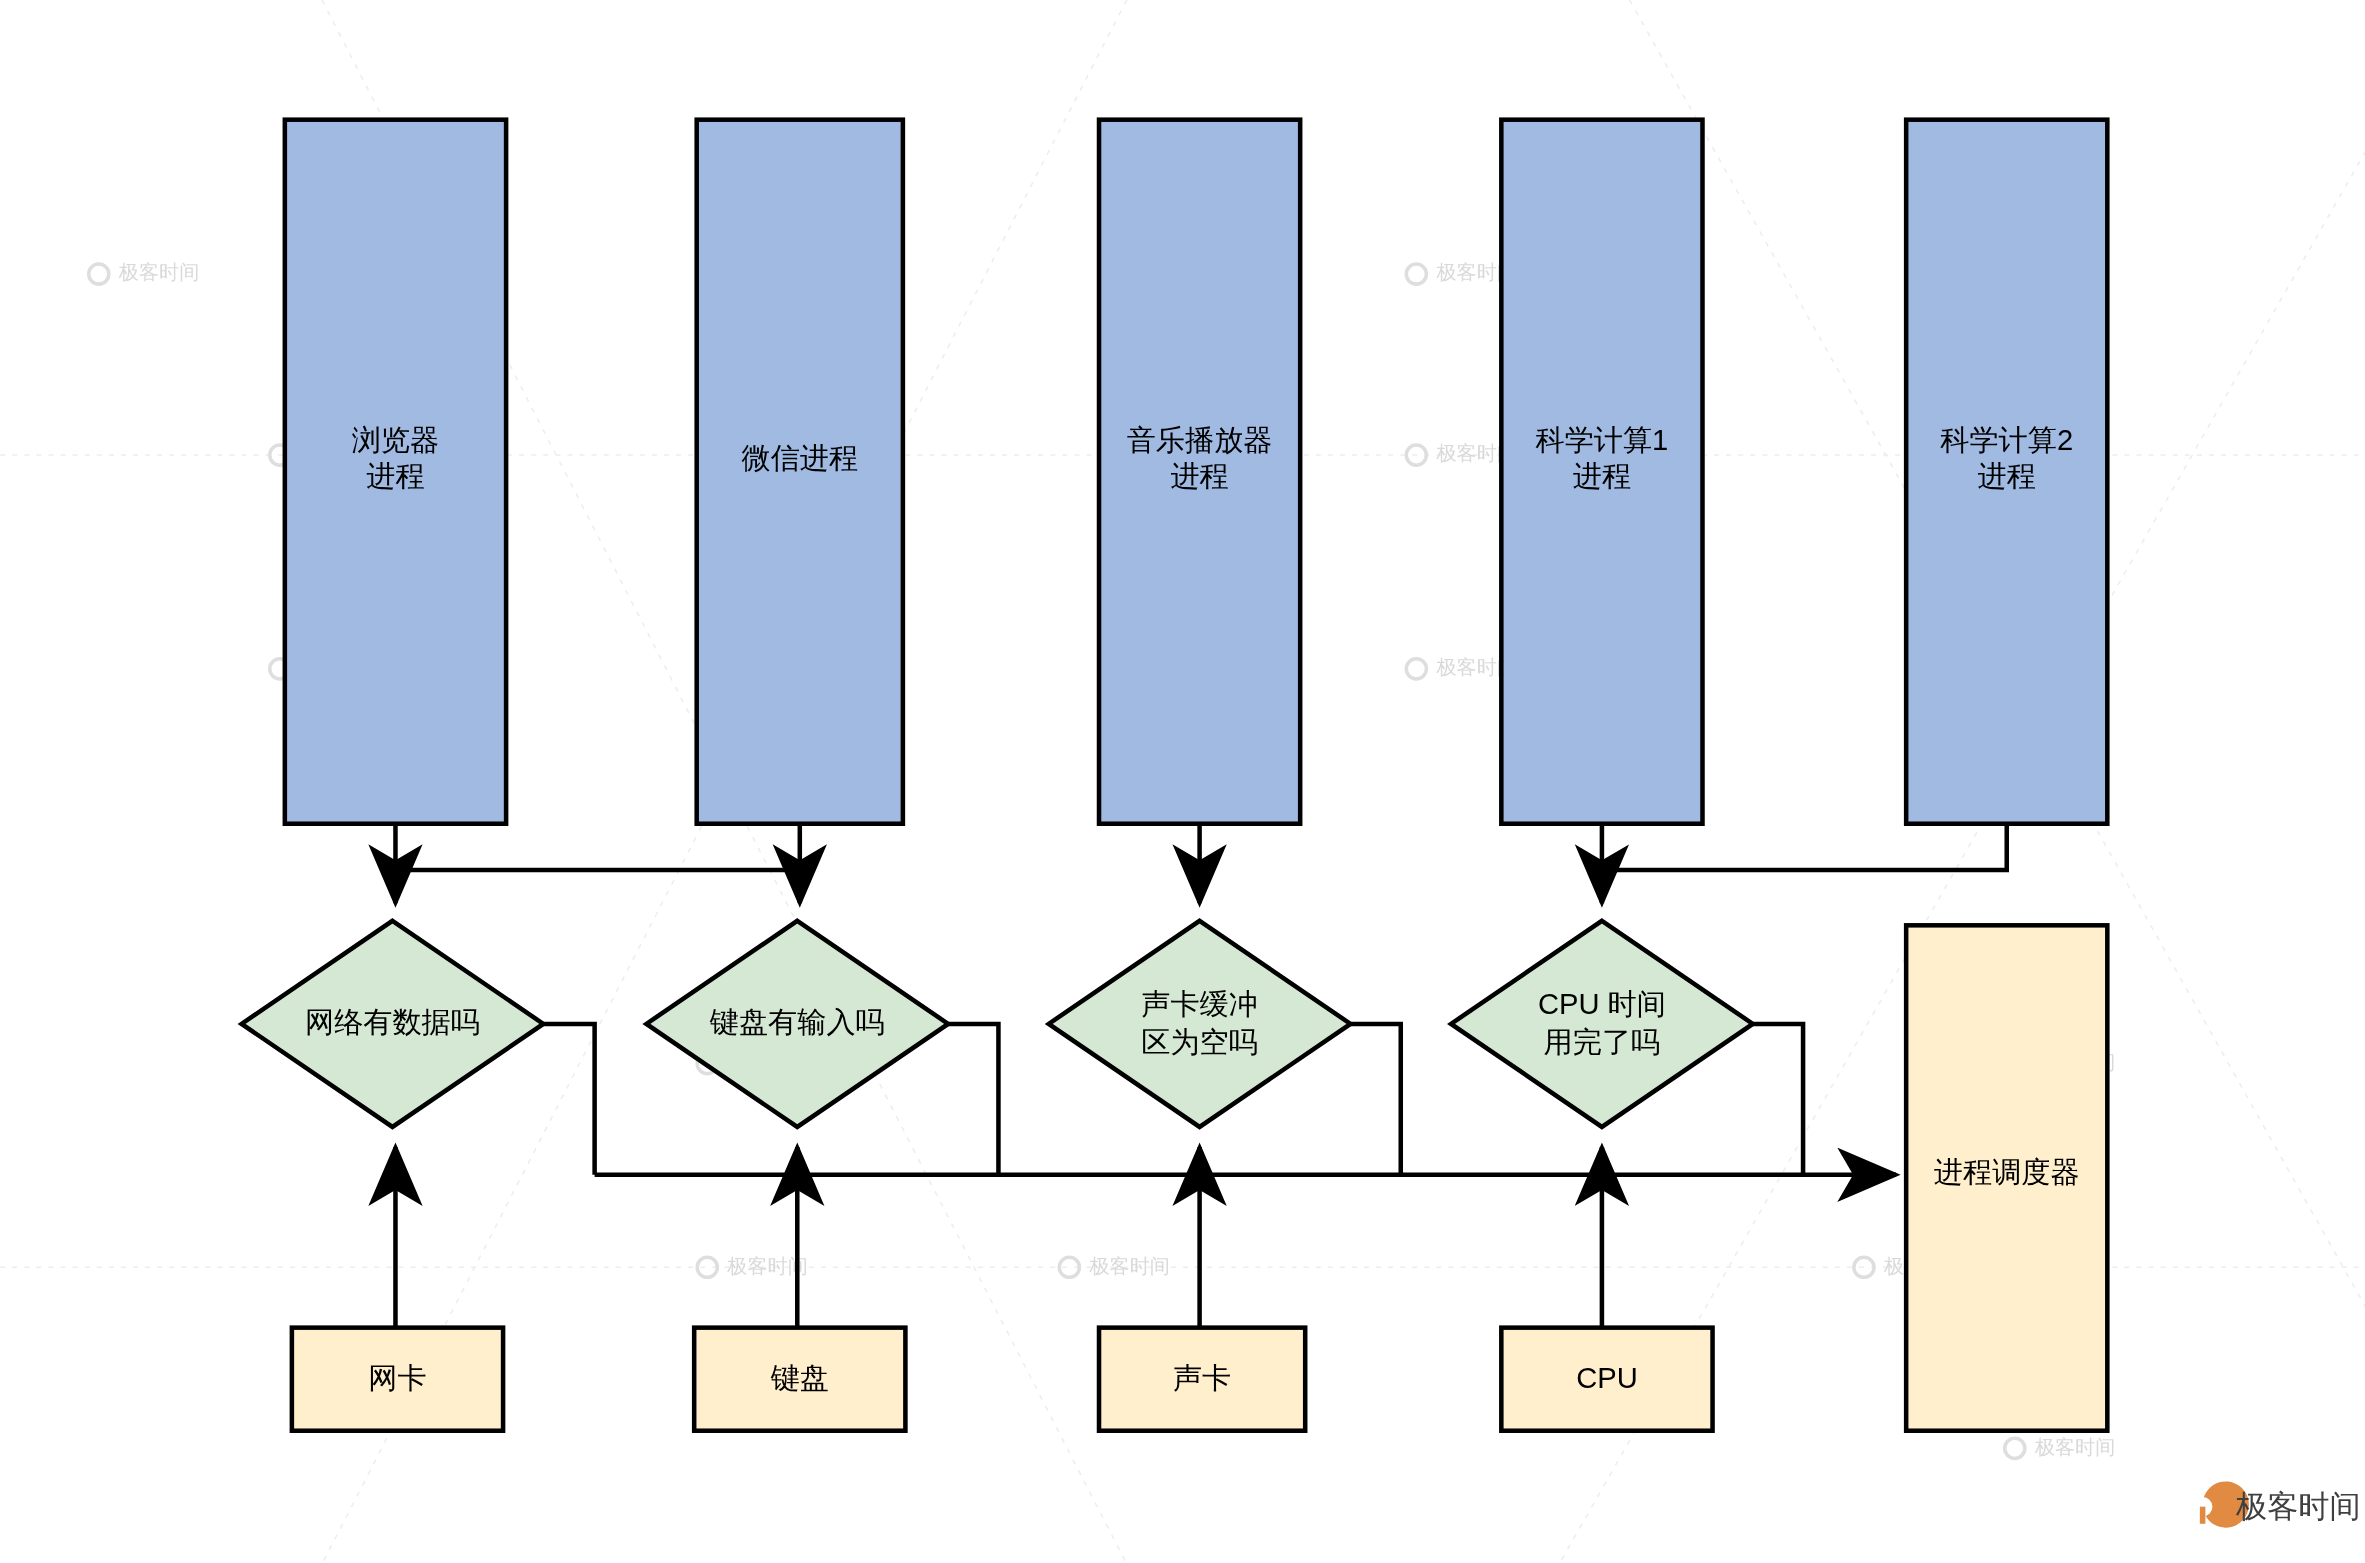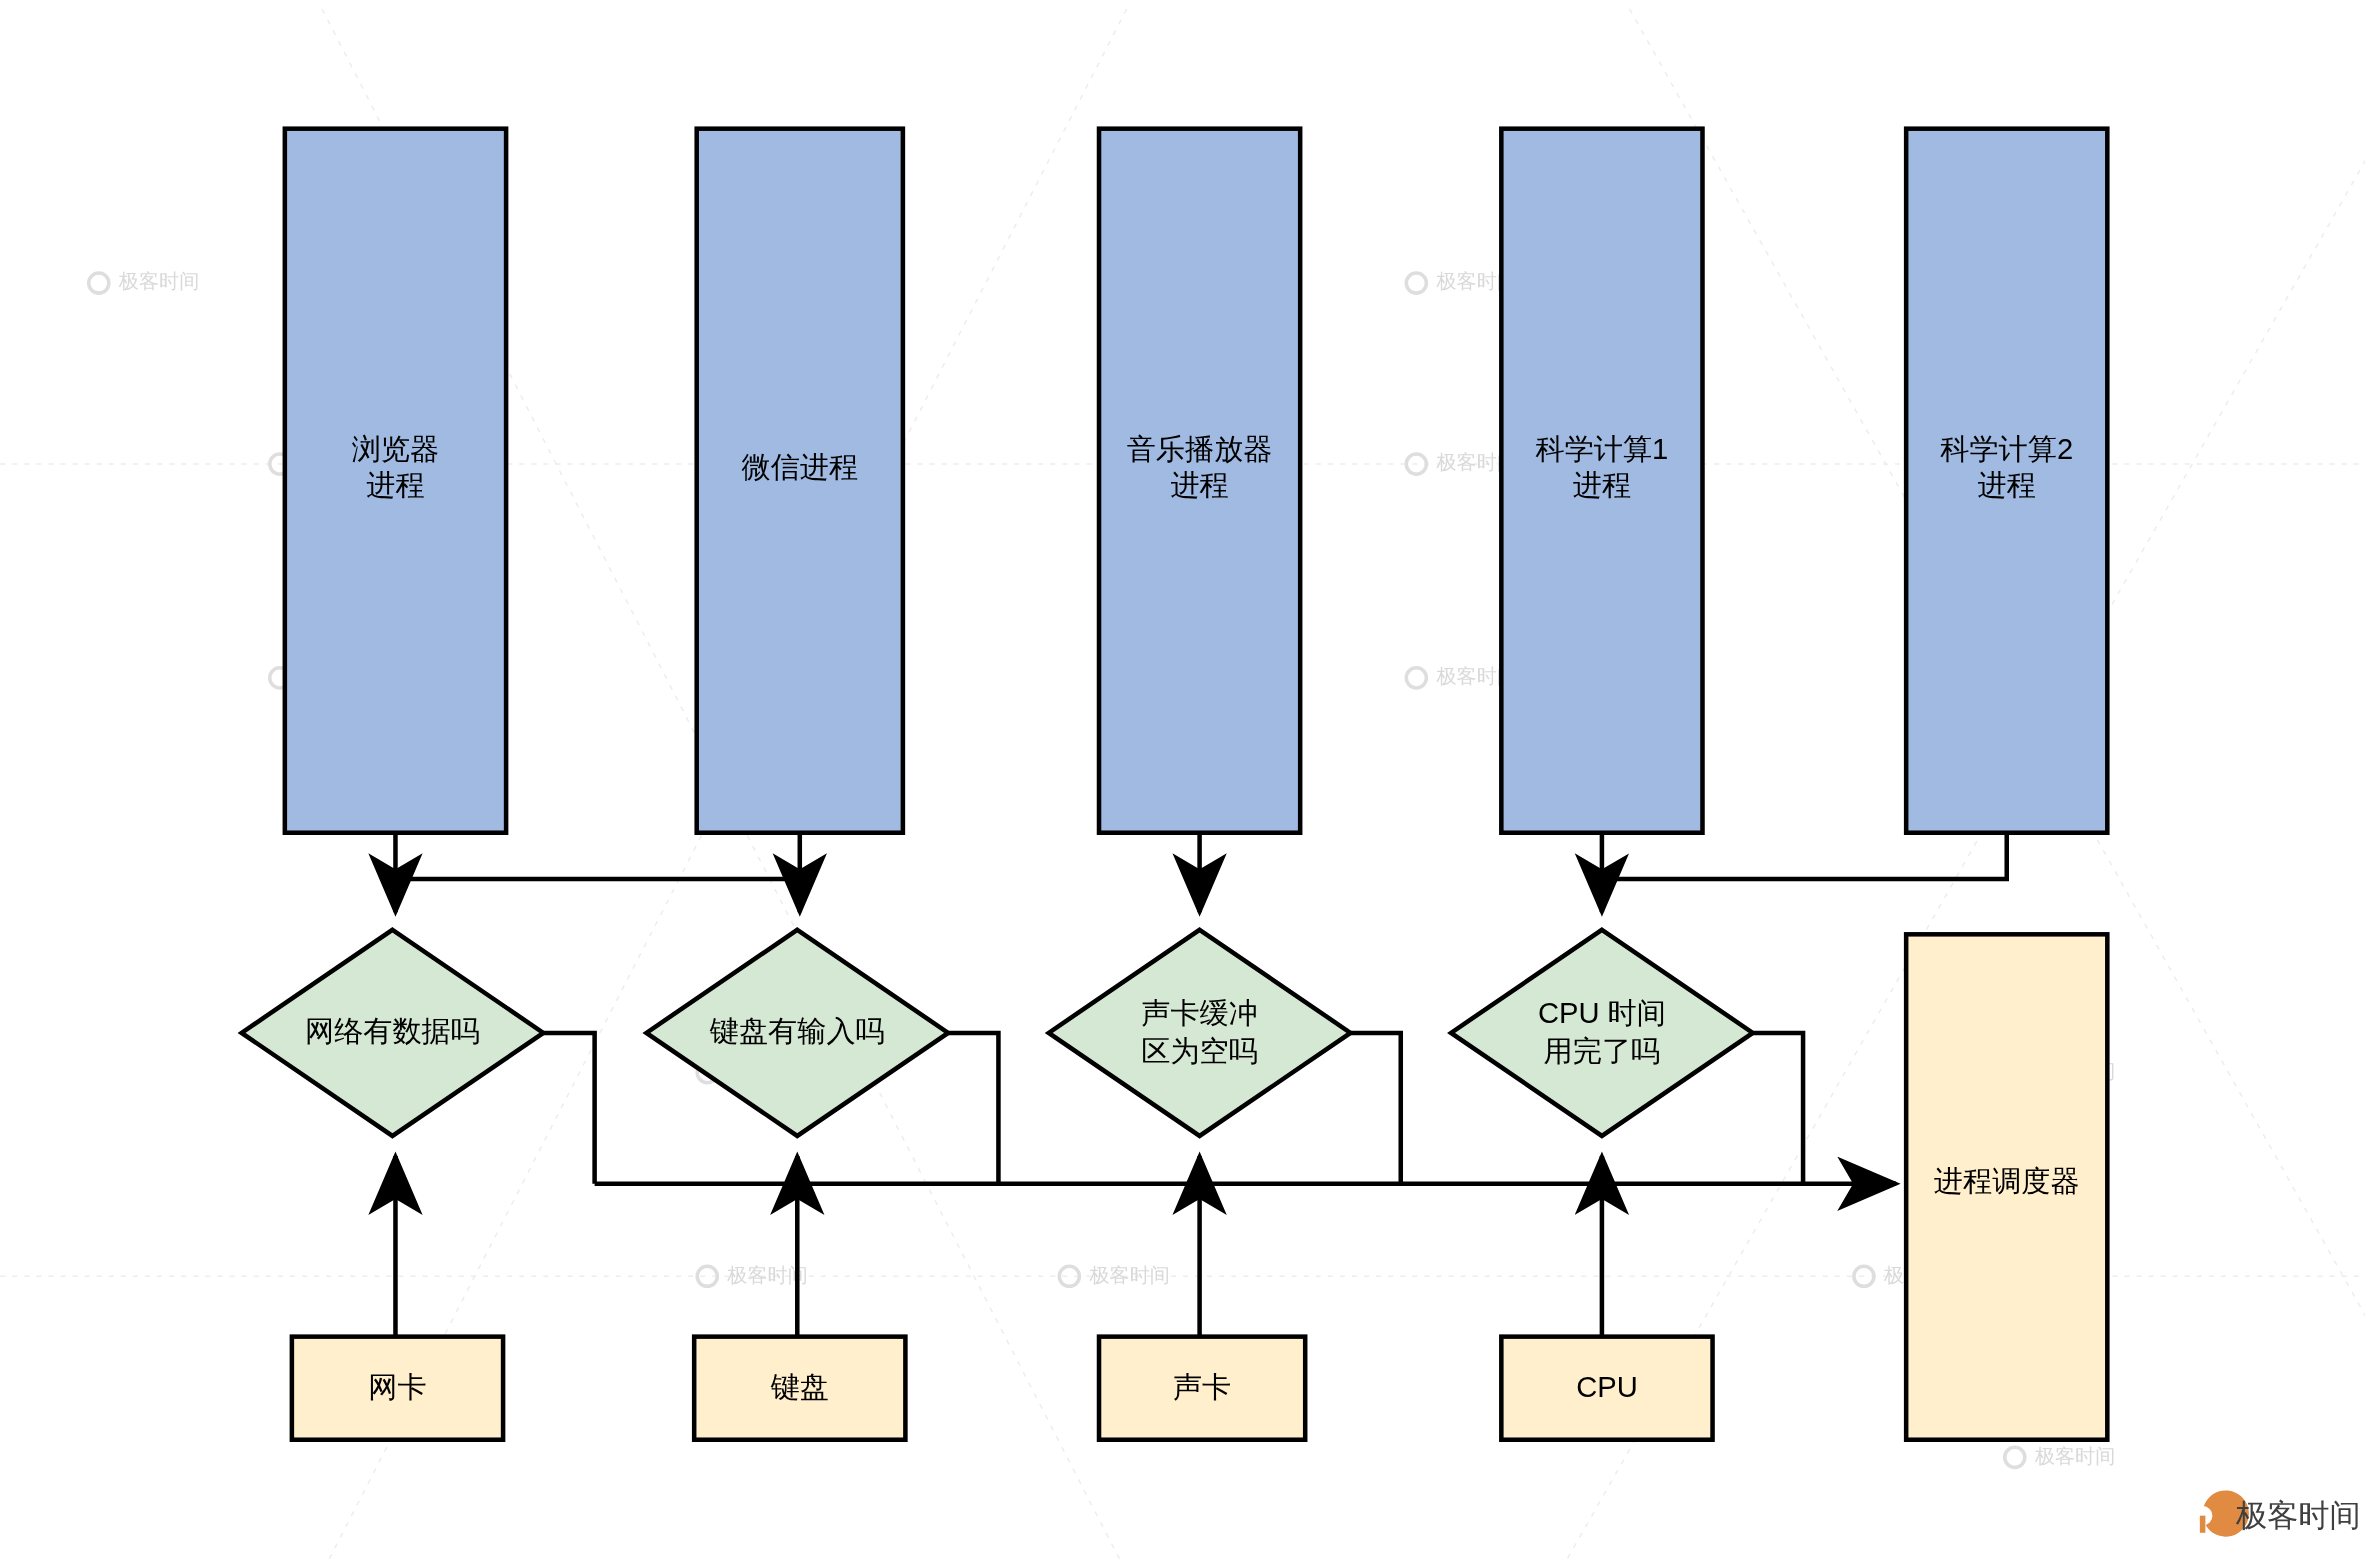--- a/index.html
+++ b/index.html
@@ -9,21 +9,21 @@
   }
   body {
     width: 2366px;
     height: 1564px;
     font-family: "Liberation Sans", "DejaVu Sans", sans-serif;
     overflow: hidden;
     position: relative;
   }
   #diagram-root {
     position: absolute;
-    top: 9px;
+    top: 0;
     left: 0;
     width: 2366px;
     height: 1348px;
   }
   svg.diagram {
     display: block;
     width: 2366px;
     height: 1564px;
   }
   .node-label {

